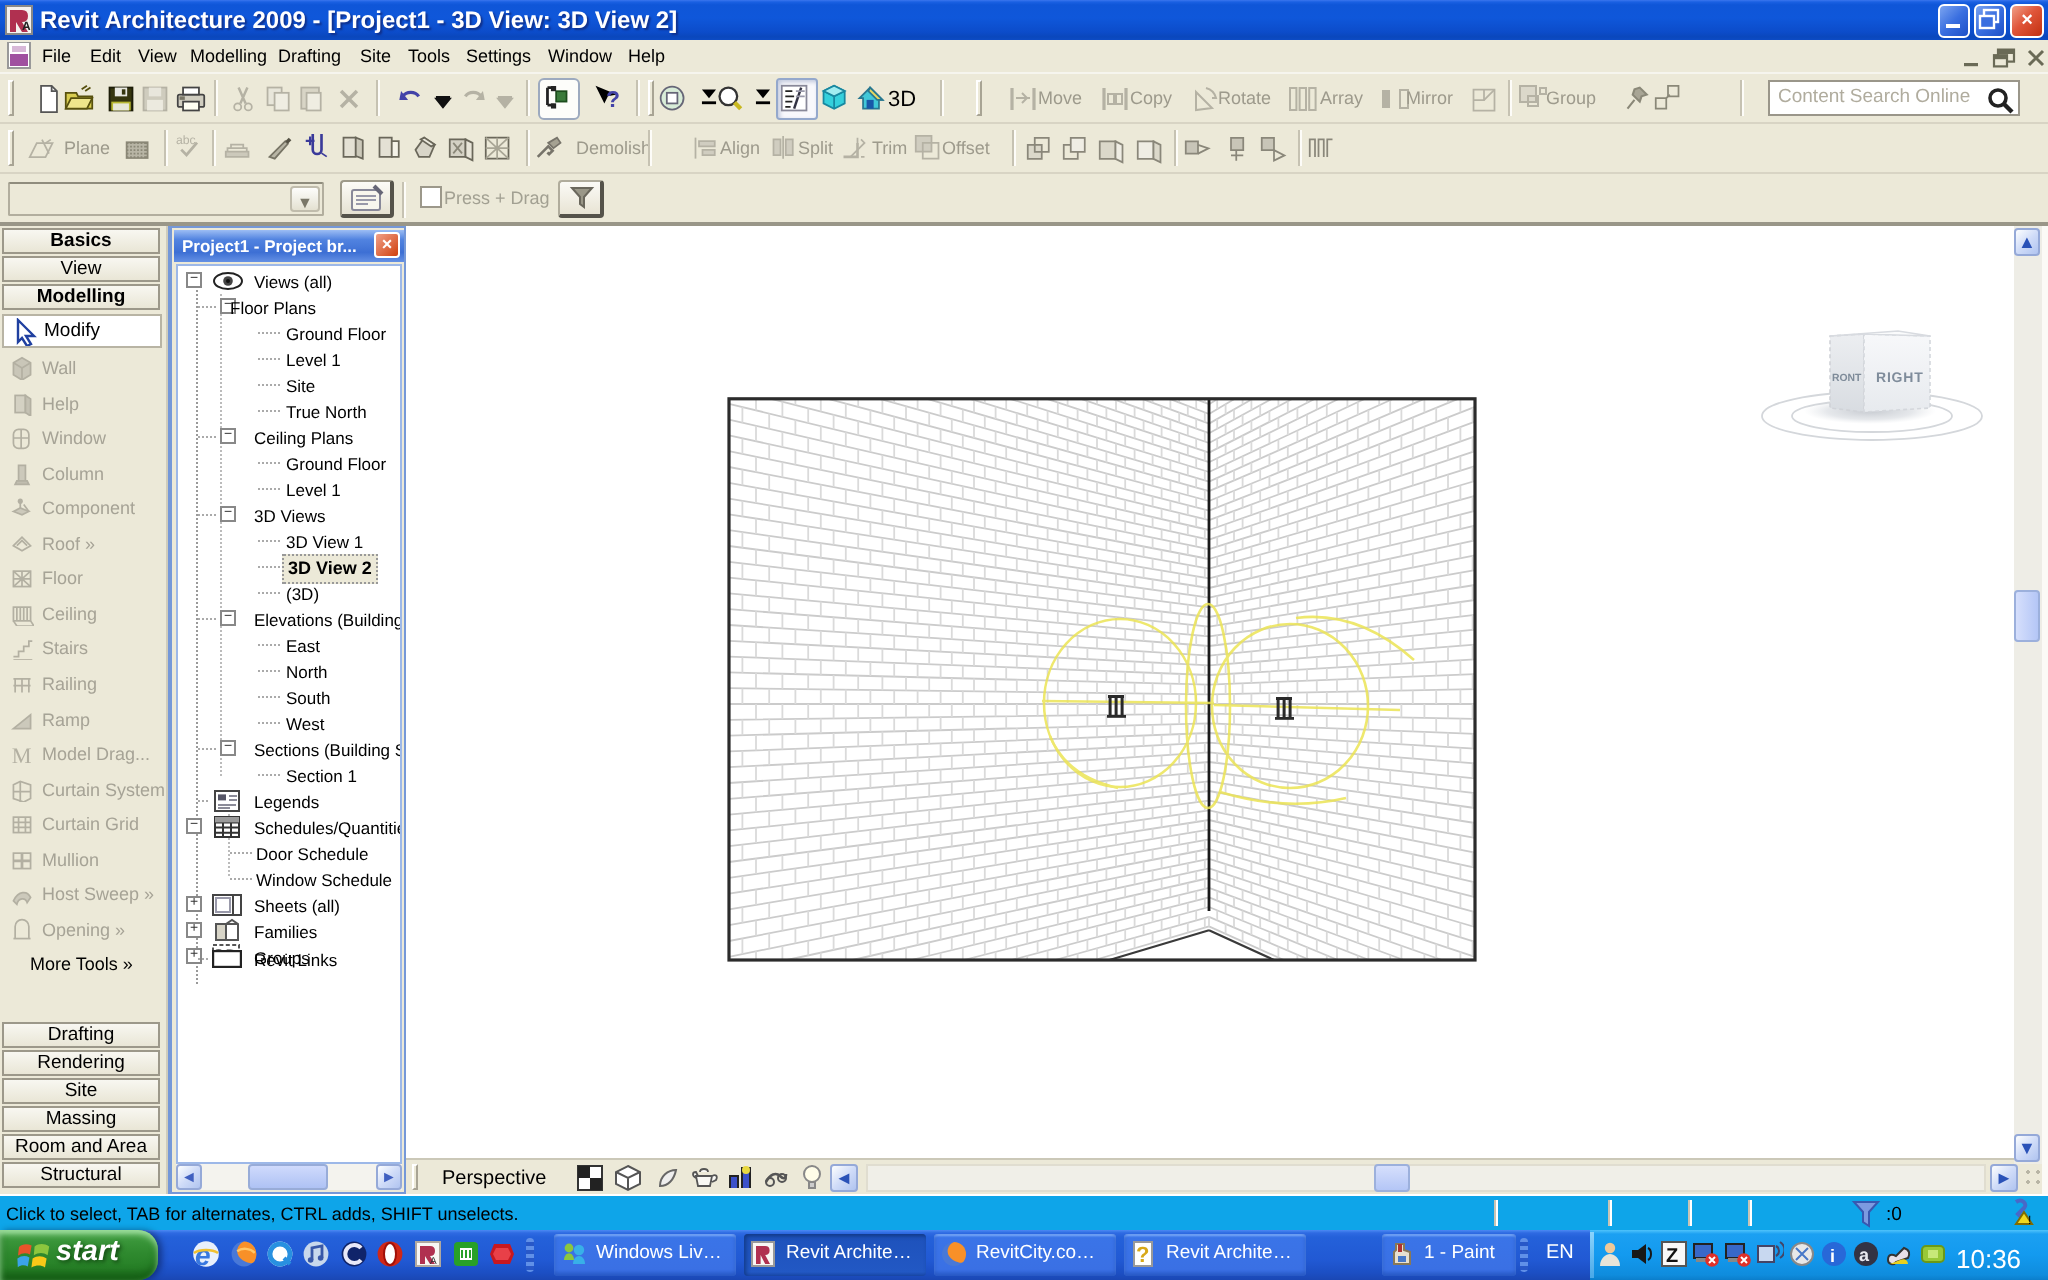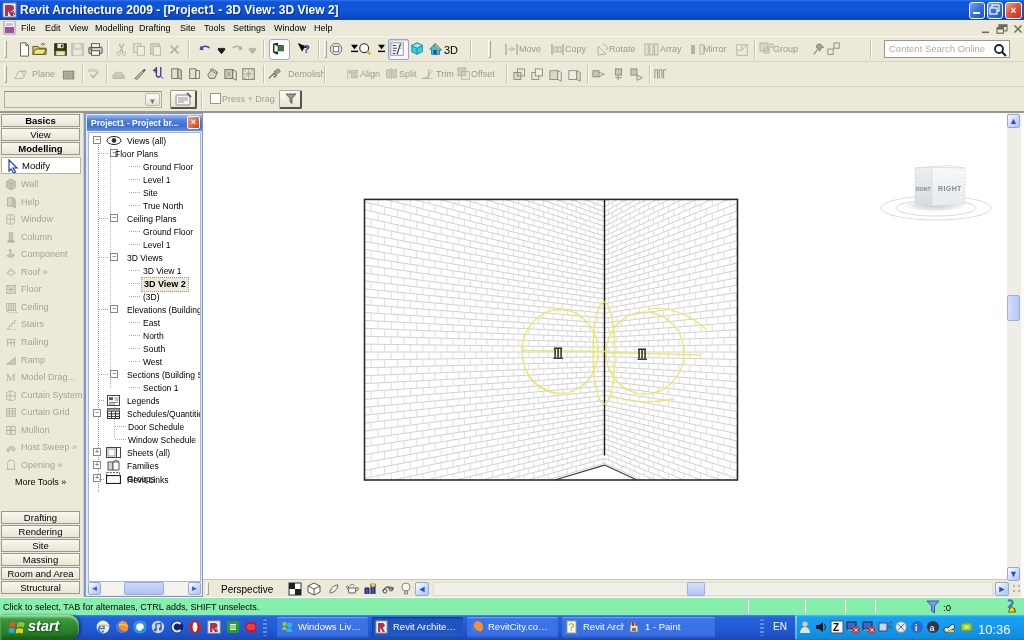--- a/index.html
+++ b/index.html
@@ -49,21 +49,21 @@
 #pbhs{position:absolute;left:2px;top:468px;width:113px;height:13px;background:#f4f3ee}
 
 .sbtn{position:absolute;background:linear-gradient(135deg,#fdfefe 0%,#d0dcf8 50%,#b0c4f0 100%);border:1px solid #95a9d8;border-radius:2px;color:#4060c0;text-align:center}
 
 #draw{position:absolute;left:203px;top:113px;width:804px;height:466px;background:#fff;overflow:hidden}
 #topline{position:absolute;left:0px;top:111px;width:1024px;height:2px;background:#999688}
 #viewbar{position:absolute;left:203px;top:579px;width:821px;height:18px;background:#ece9d8;border-top:1px solid #cbc8b8}
 #vscroll{position:absolute;left:1007px;top:113px;width:14px;height:469px;background:#eeede6}
 
 
-#status{position:absolute;left:0;top:597px;width:1024px;height:18px;background:#86efac;border-top:1px solid #fff}
+#status{position:absolute;left:0;top:597px;width:1024px;height:18px;background:#0ea5e9;border-top:1px solid #fff}
 
 #taskbar{position:absolute;left:0;top:615px;width:1024px;height:25px;
  background:linear-gradient(180deg,#4b8af3 0%,#2e6ae2 6%,#2461da 14%,#2159d4 60%,#1c4fc4 85%,#1a47b4 100%)}
 .tkbtn{position:absolute;top:2px;height:21px;border-radius:2px;color:#fff;font-size:9.5px}
 .tray{position:absolute;right:0;top:0;height:25px;
  background:linear-gradient(180deg,#4fc3fb 0%,#1ba0f2 8%,#139aef 50%,#0f8cdd 90%,#0b7ecb 100%)}
 </style></head>
 <body>
 <div id="titlebar">
 <svg class="ticon" viewBox="0 0 16 16">
@@ -901,21 +901,21 @@
       </svg>
       <div style="position:absolute;left:21px;top:4px;white-space:nowrap;overflow:hidden;width:67px">RevitCity.co…</div>
     </div>
 <div class="tkbtn" style="left:562px;width:91px;background:linear-gradient(180deg,#5490f4 0%,#3a74e8 8%,#3a70e4 85%,#2c60d4 100%);box-shadow:inset 0 -1px 2px #2858c0, inset 0 1px 1px #78a8f8">
       <svg style="position:absolute;left:3px;top:3px" width="14" height="14" viewBox="0 0 14 14">
         <rect x="2" y="1" width="9" height="12" fill="#fff" stroke="#999"></rect>
         <text x="3" y="11" font-size="11" font-weight="bold" fill="#d8a818">?</text>
       </svg>
       <div style="position:absolute;left:21px;top:4px;white-space:nowrap;overflow:hidden;width:67px">Revit Archite…</div>
     </div>
-<div class="tkbtn" style="left:624px;width:91px;background:linear-gradient(180deg,#5490f4 0%,#3a74e8 8%,#3a70e4 85%,#2c60d4 100%);box-shadow:inset 0 -1px 2px #2858c0, inset 0 1px 1px #78a8f8">
+<div class="tkbtn" style="left:691px;width:67px;background:linear-gradient(180deg,#5490f4 0%,#3a74e8 8%,#3a70e4 85%,#2c60d4 100%);box-shadow:inset 0 -1px 2px #2858c0, inset 0 1px 1px #78a8f8">
       <svg style="position:absolute;left:3px;top:3px" width="14" height="14" viewBox="0 0 14 14">
         <path d="M4 2h4v3l3 1v6H3V6l1-1z" fill="#e8e0d0" stroke="#887858"></path>
         <path d="M6 2v4" stroke="#b03030" stroke-width="2"></path>
         <path d="M5 8h4v3H5z" fill="#4878c8"></path>
       </svg>
       <div style="position:absolute;left:21px;top:4px;white-space:nowrap;overflow:hidden;width:67px">1 - Paint</div>
     </div>
 <div style="position:absolute;left:760px;top:4px;width:4px;height:17px;background:repeating-linear-gradient(180deg,#6090e8 0 2px,#2858c8 2px 4px);border-radius:2px"></div>
 <div style="position:absolute;left:773px;top:6px;color:#fff;font-size:10px">EN</div>
 <div class="tray" style="left:795px;width:229px">

